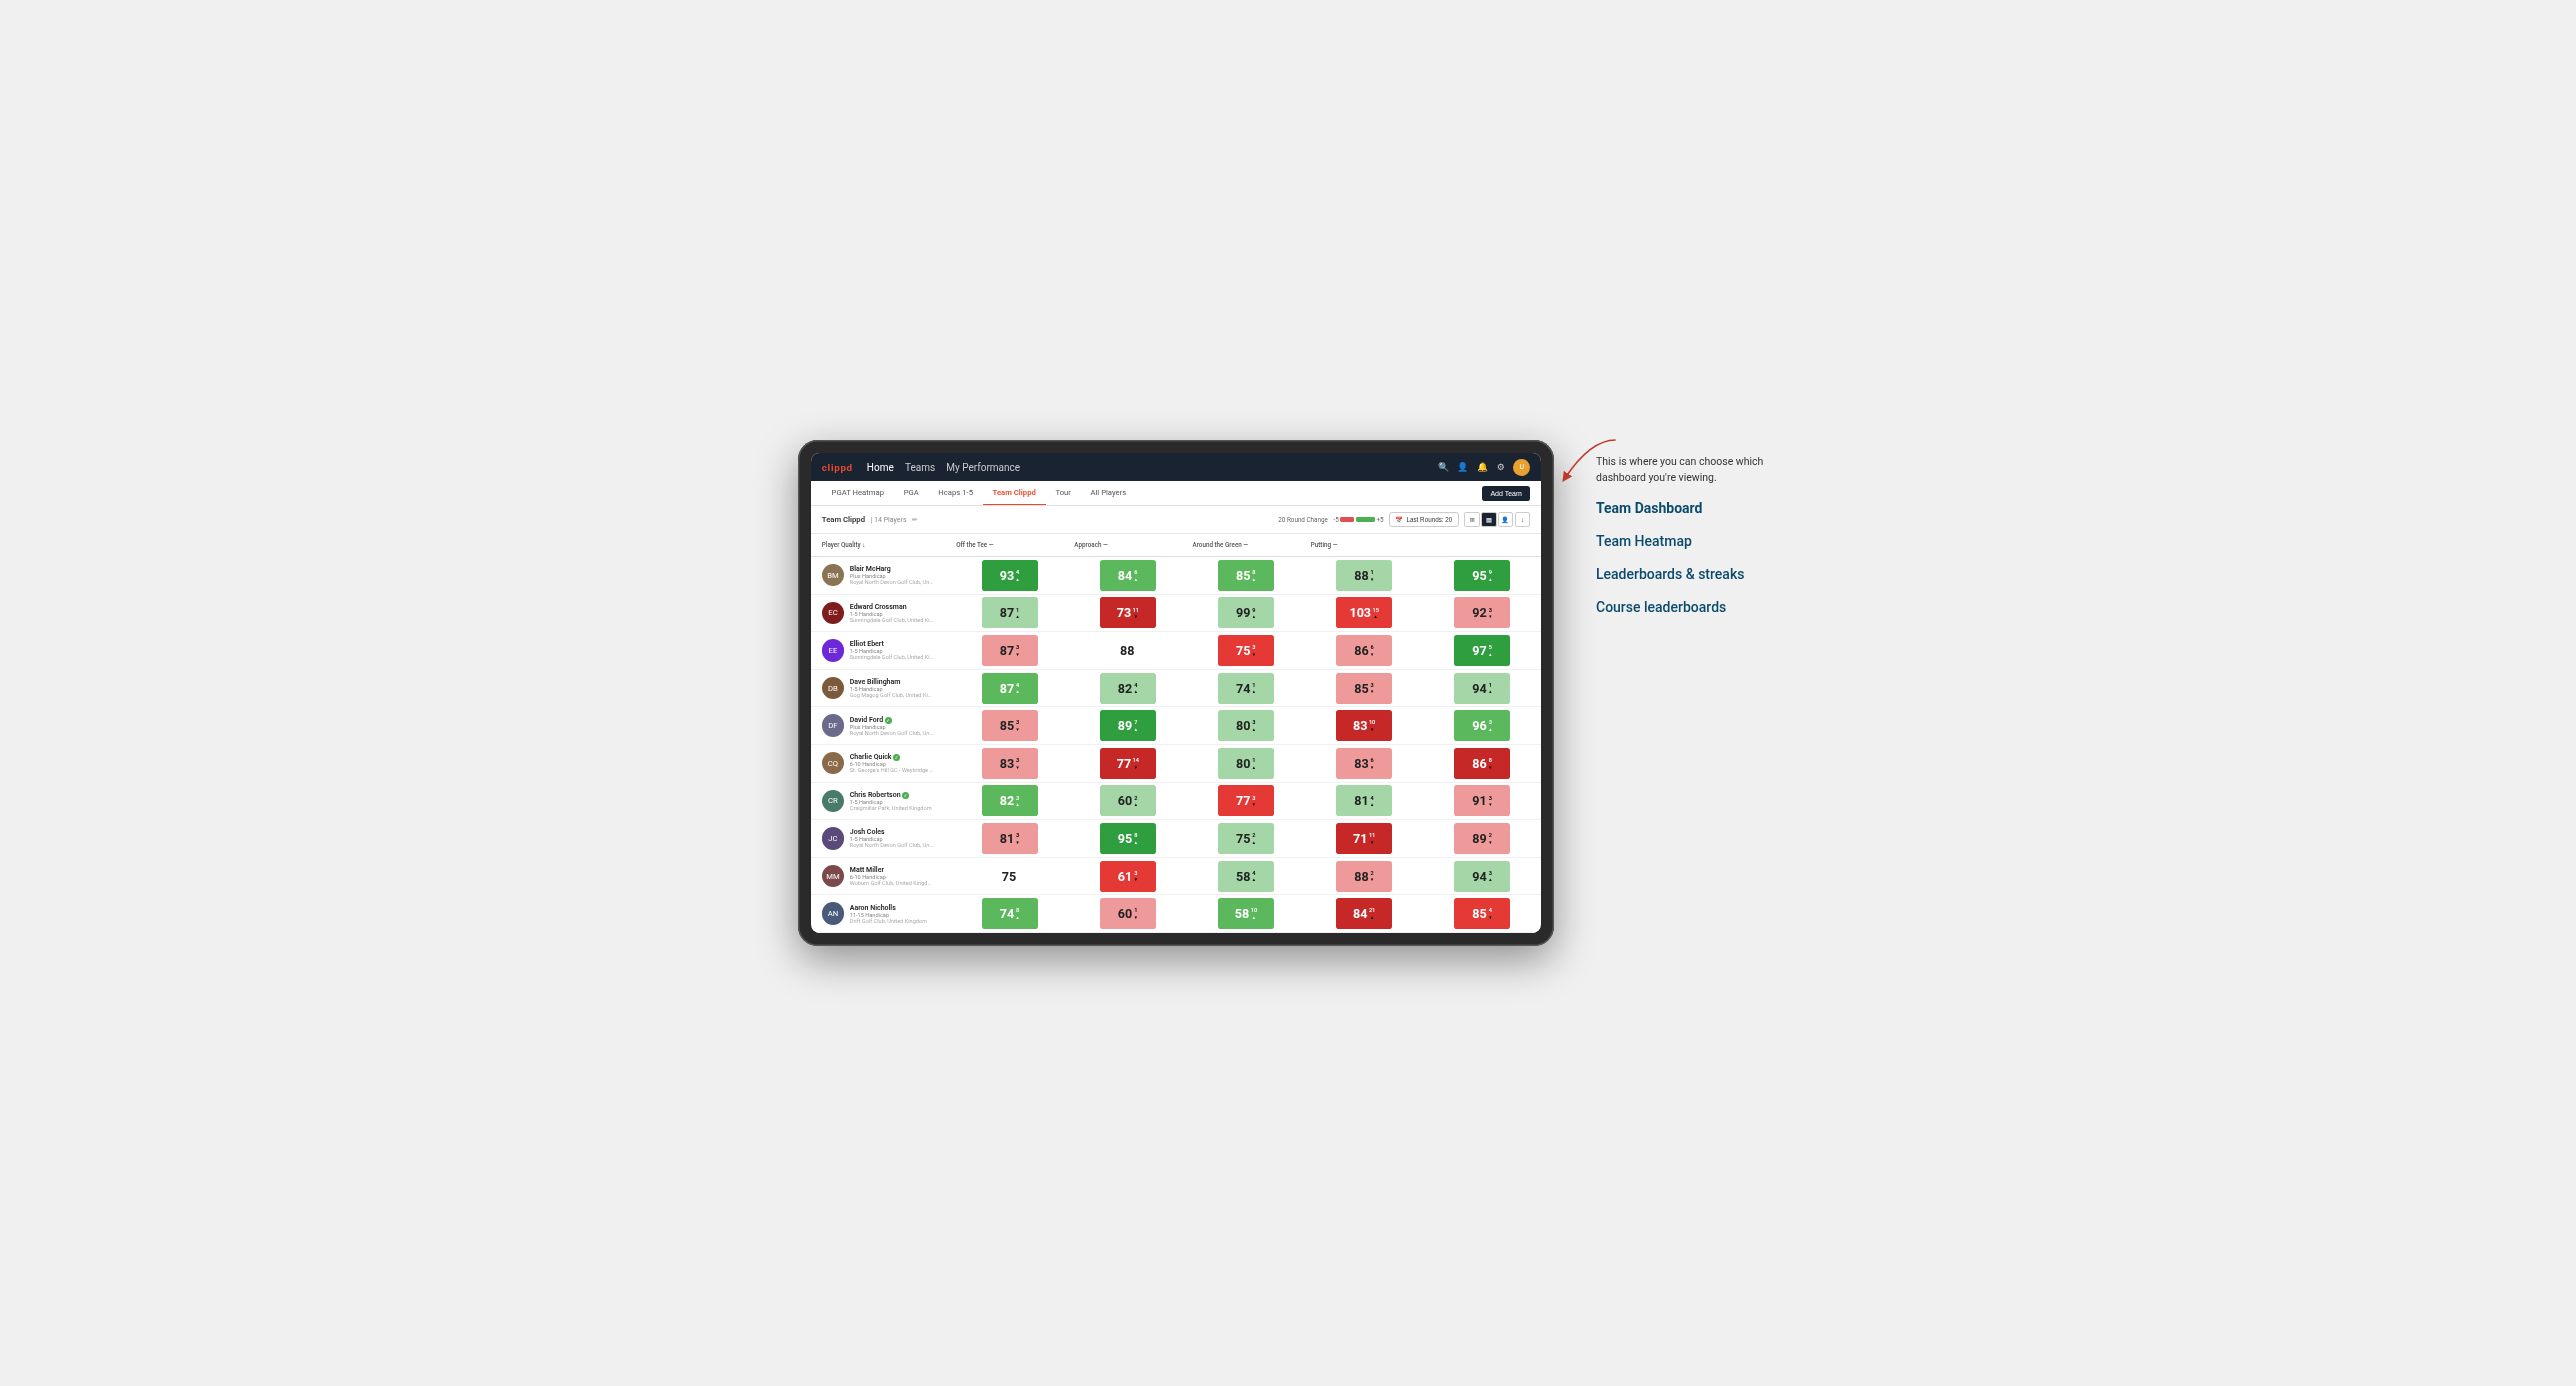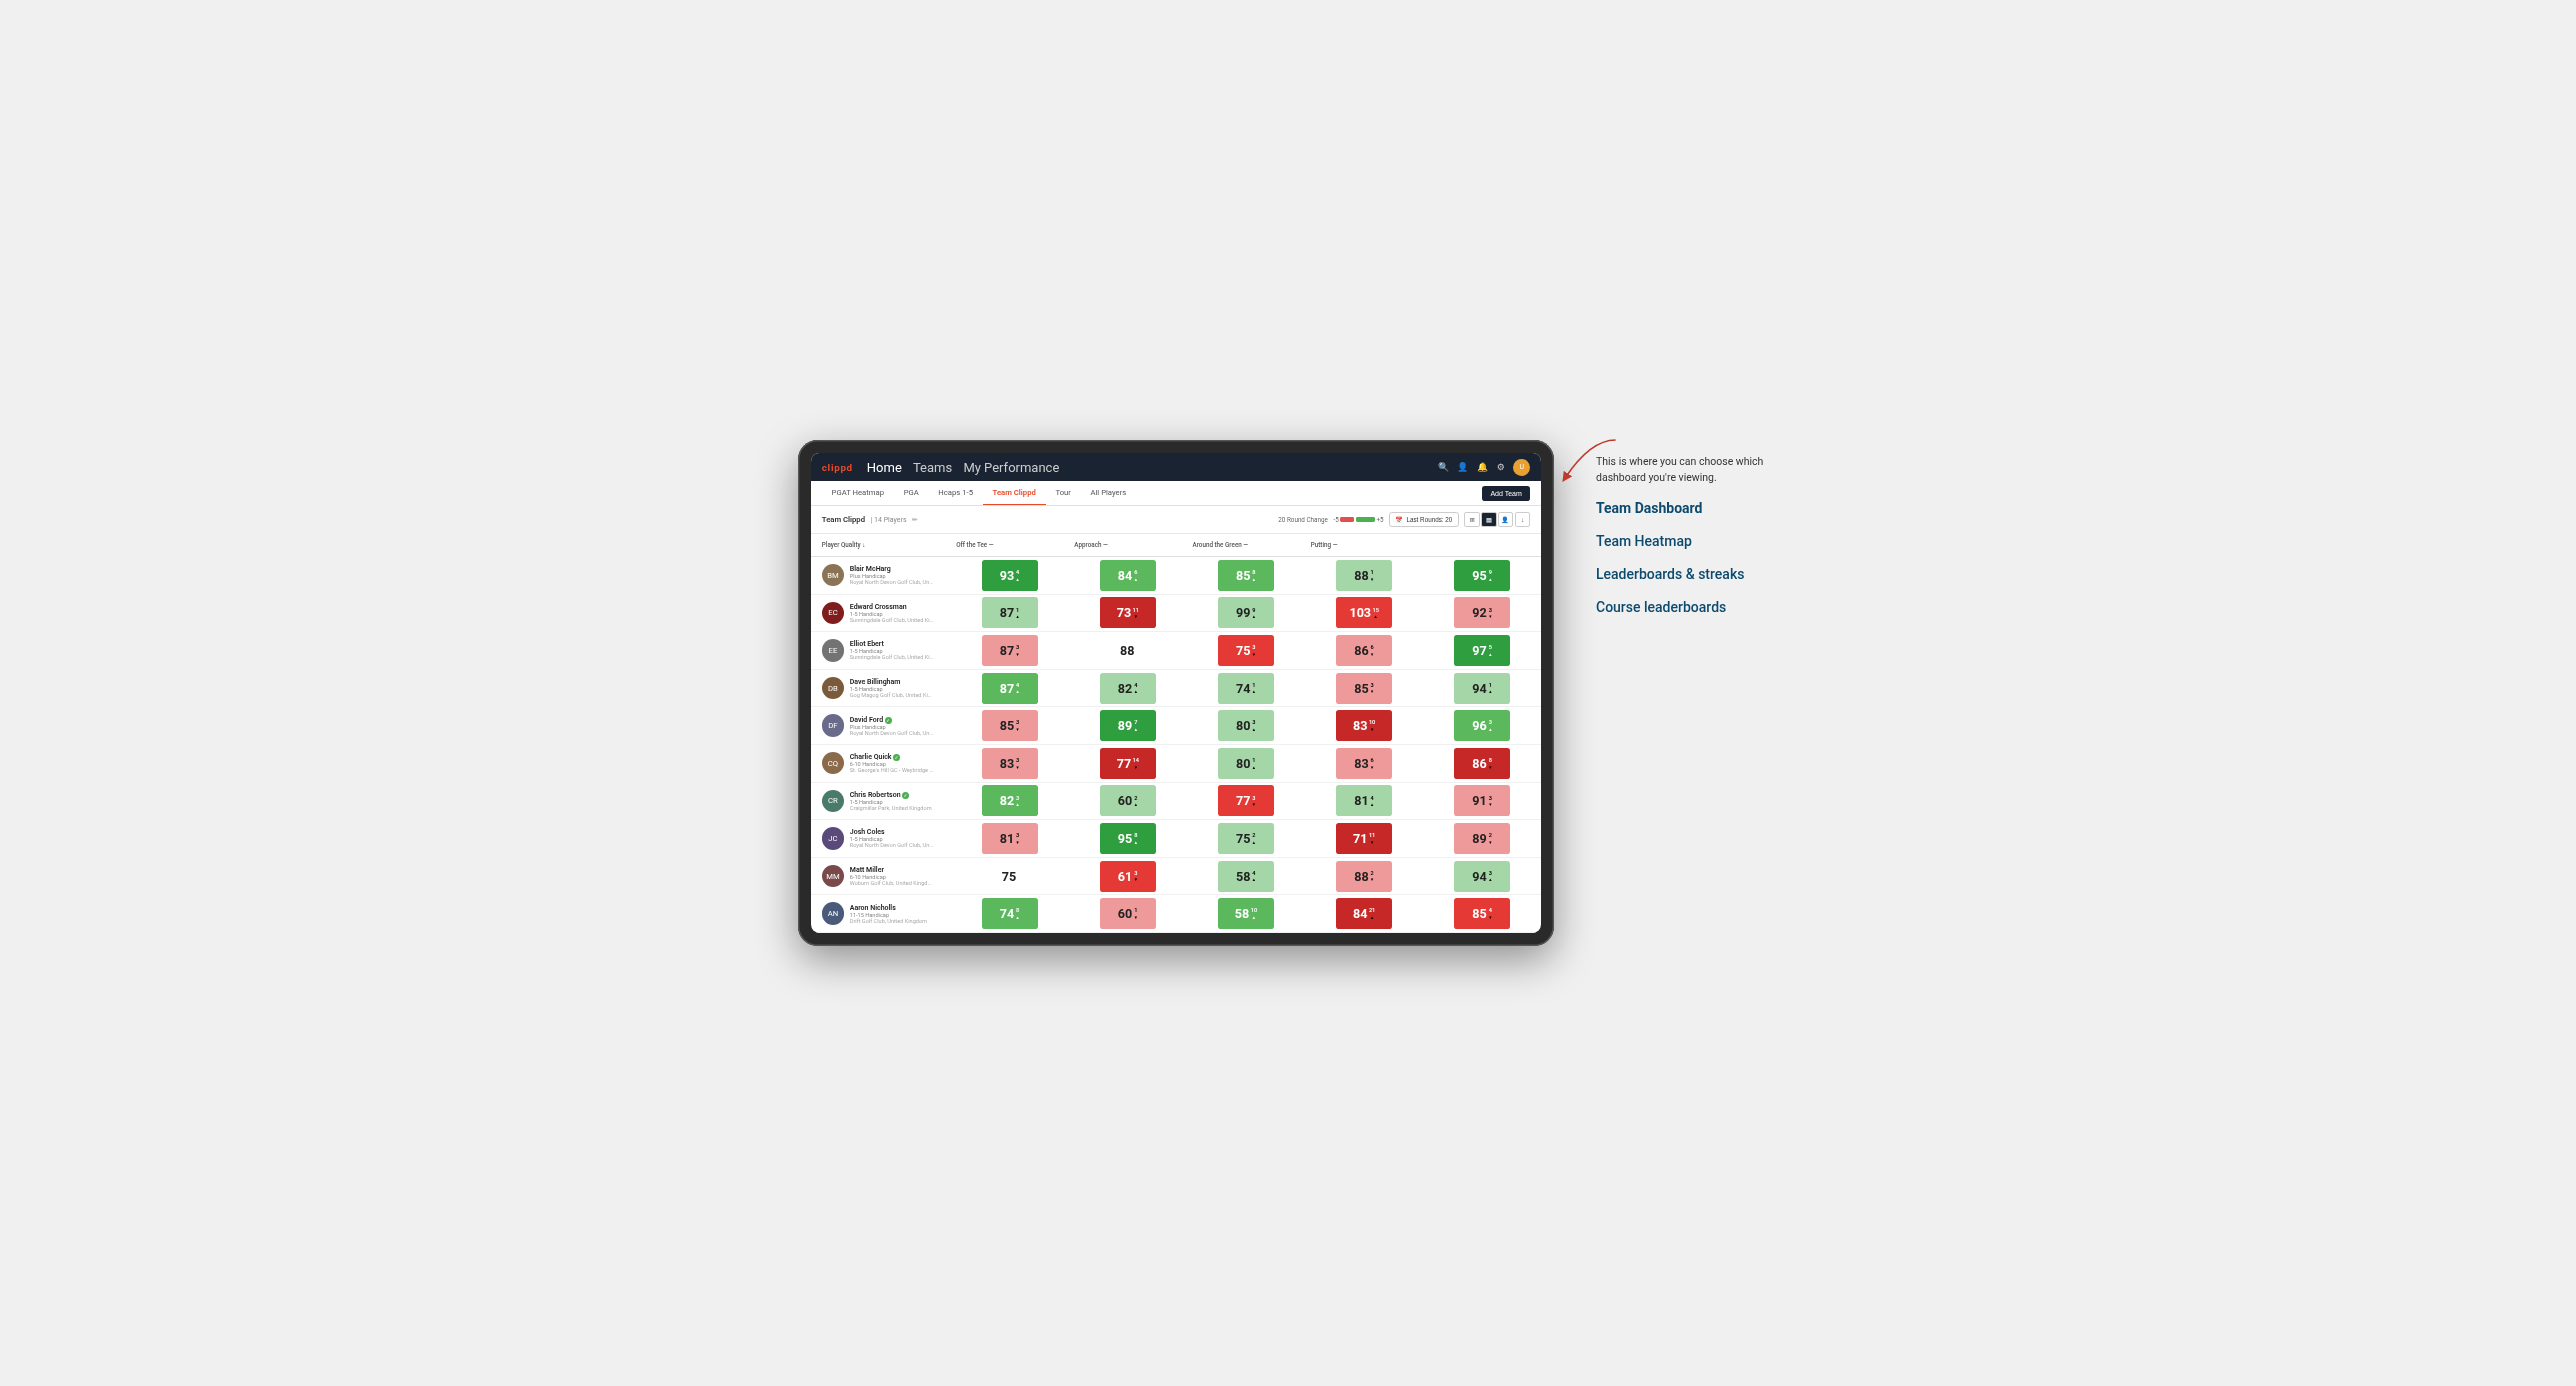--- a/index.html
+++ b/index.html
@@ -53,21 +53,21 @@
       letter-spacing: 0.7px;
     }
 
     .nav-links {
       display: flex;
       gap: 11.2px;
     }
 
     .nav-link {
       color: #ccc;
-      font-size: 13px;
+      font-size: 10px;
       cursor: pointer;
     }
 
     .nav-link.active {
       color: #fff;
     }
 
     .nav-icons {
       margin-left: auto;
       display: flex;
@@ -606,21 +606,21 @@
         <span class="stat-value">92</span>
         <div class="stat-change">
           <span class="stat-num">3</span>
           <span class="arrow-down"></span>
         </div>
       </div>
     </div>
   </div>
             <div class="table-row">
     <div class="player-cell">
-      <div class="player-avatar" style="background:#737373">EE</div>
+      <div class="player-avatar" style="background:#6d28d9">EE</div>
       <div class="player-info">
         <div class="player-name">Elliot Ebert</div>
         <div class="player-handicap">1-5 Handicap</div>
         <div class="player-club">Sunningdale Golf Club, United Kingdom</div>
       </div>
     </div>
     <div class="stat-cell">
       <div class="stat-box bg-red-light">
         <span class="stat-value">87</span>
         <div class="stat-change">

